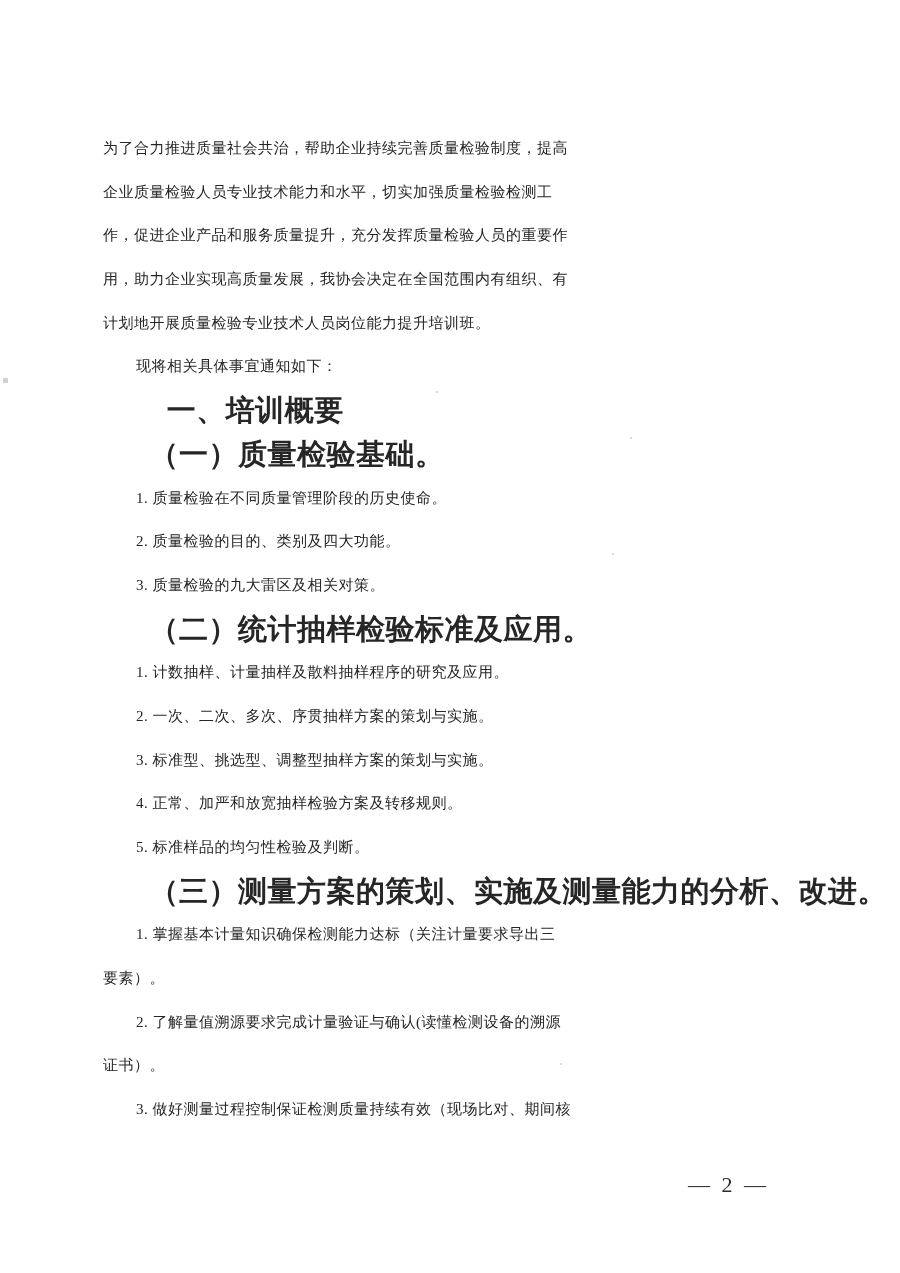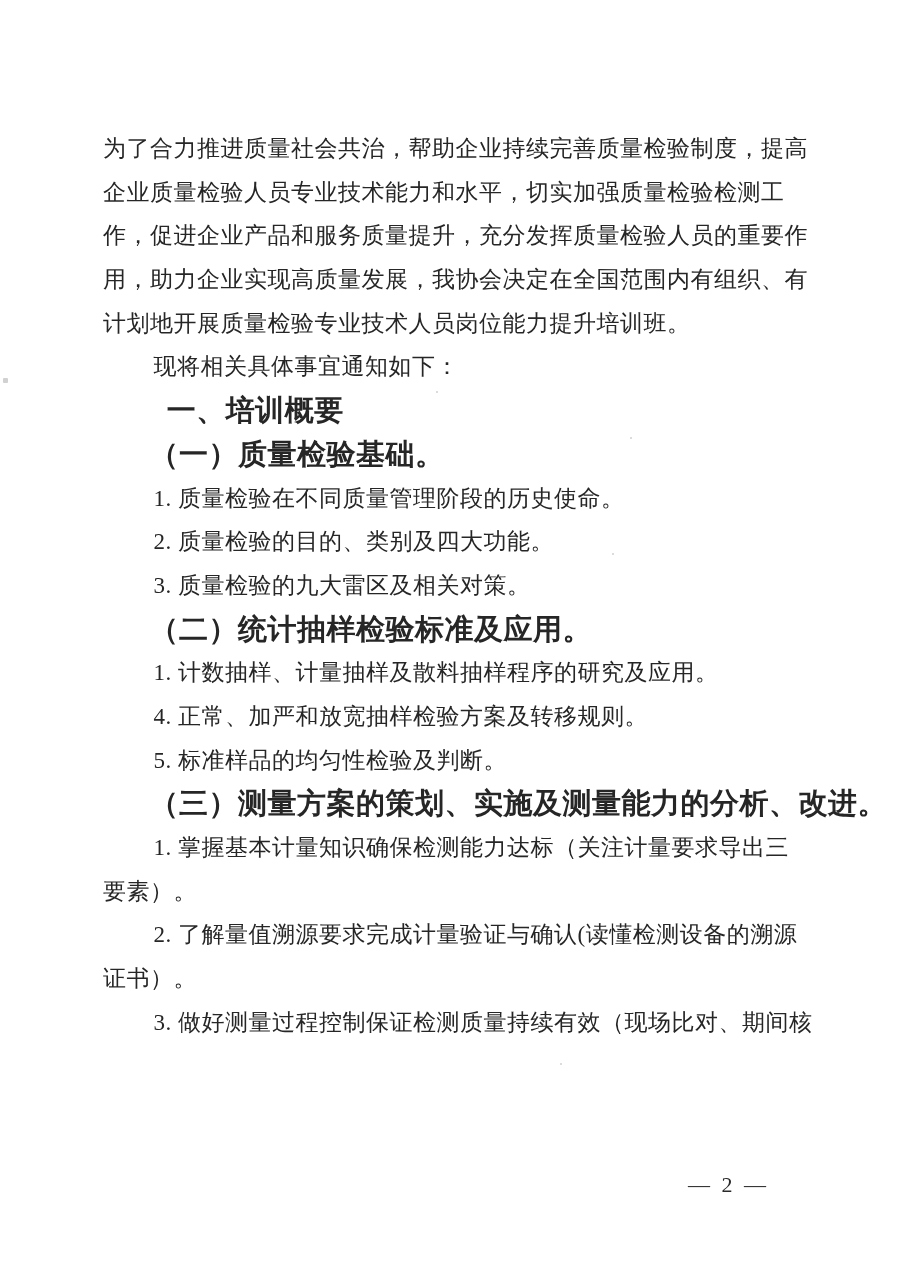--- a/index.html
+++ b/index.html
@@ -19,21 +19,21 @@
   .doc-content {
     position: absolute;
     left: 103px;
     top: 127px;
     width: 700px;
   }
 
   .line {
     height: 43.7px;
     line-height: 43.7px;
-    font-size: 23px;
+    font-size: 15px;
     letter-spacing: 0.5px;
     white-space: pre;
     color: #262626;
     font-family: "Liberation Serif", "DejaVu Serif", serif;
   }
 
   .line.indent { text-indent: 2.2em; }
 
   .line.heading1 {
     font-weight: bold;
@@ -83,20 +83,22 @@
       <div class="line body">用，助力企业实现高质量发展，我协会决定在全国范围内有组织、有</div>
       <div class="line body">计划地开展质量检验专业技术人员岗位能力提升培训班。</div>
       <div class="line body indent">现将相关具体事宜通知如下：</div>
       <div class="line heading1">一、培训概要</div>
       <div class="line heading2">（一）质量检验基础。</div>
       <div class="line body indent">1. 质量检验在不同质量管理阶段的历史使命。</div>
       <div class="line body indent">2. 质量检验的目的、类别及四大功能。</div>
       <div class="line body indent">3. 质量检验的九大雷区及相关对策。</div>
       <div class="line heading2">（二）统计抽样检验标准及应用。</div>
       <div class="line body indent">1. 计数抽样、计量抽样及散料抽样程序的研究及应用。</div>
+      <div class="line body indent">2. 一次、二次、多次、序贯抽样方案的策划与实施。</div>
+      <div class="line body indent">3. 标准型、挑选型、调整型抽样方案的策划与实施。</div>
       <div class="line body indent">4. 正常、加严和放宽抽样检验方案及转移规则。</div>
       <div class="line body indent">5. 标准样品的均匀性检验及判断。</div>
       <div class="line heading2">（三）测量方案的策划、实施及测量能力的分析、改进。</div>
       <div class="line body indent">1. 掌握基本计量知识确保检测能力达标（关注计量要求导出三</div>
       <div class="line body">要素）。</div>
       <div class="line body indent">2. 了解量值溯源要求完成计量验证与确认(读懂检测设备的溯源</div>
       <div class="line body">证书）。</div>
       <div class="line body indent">3. 做好测量过程控制保证检测质量持续有效（现场比对、期间核</div>
     </div>
 

